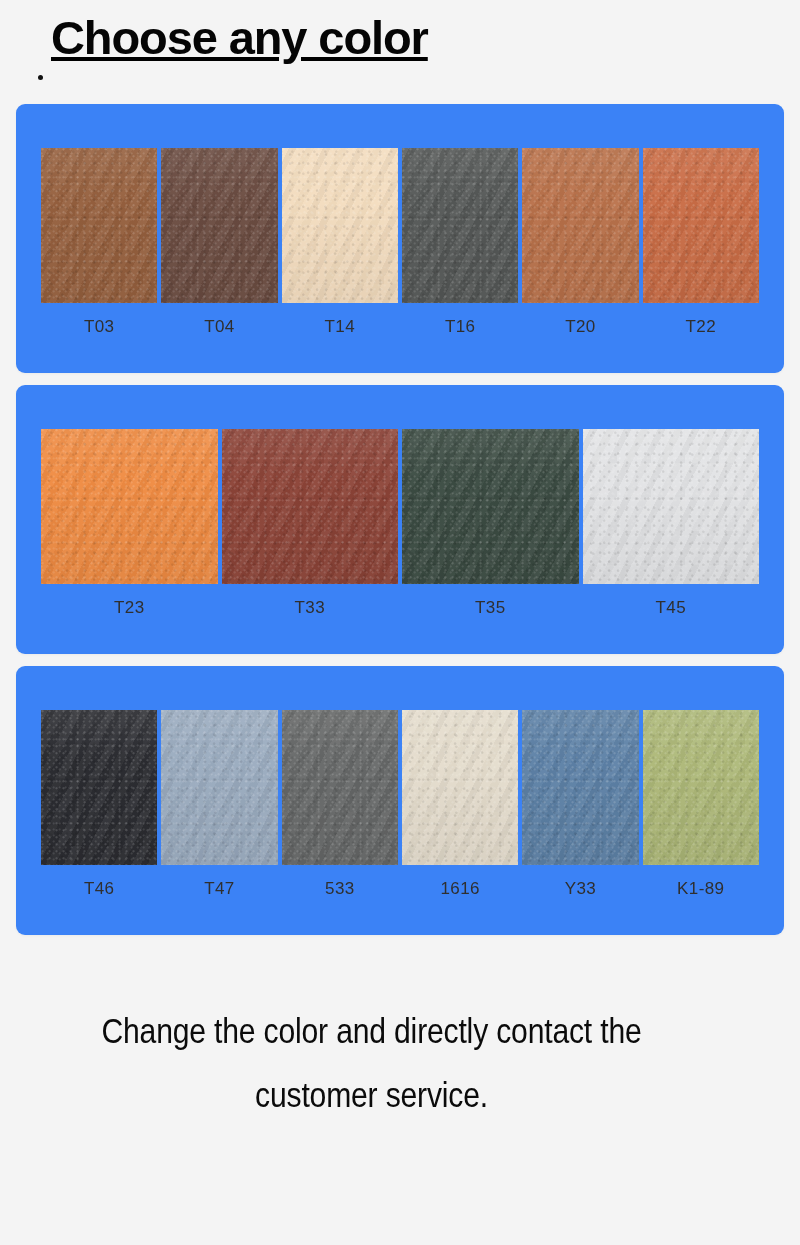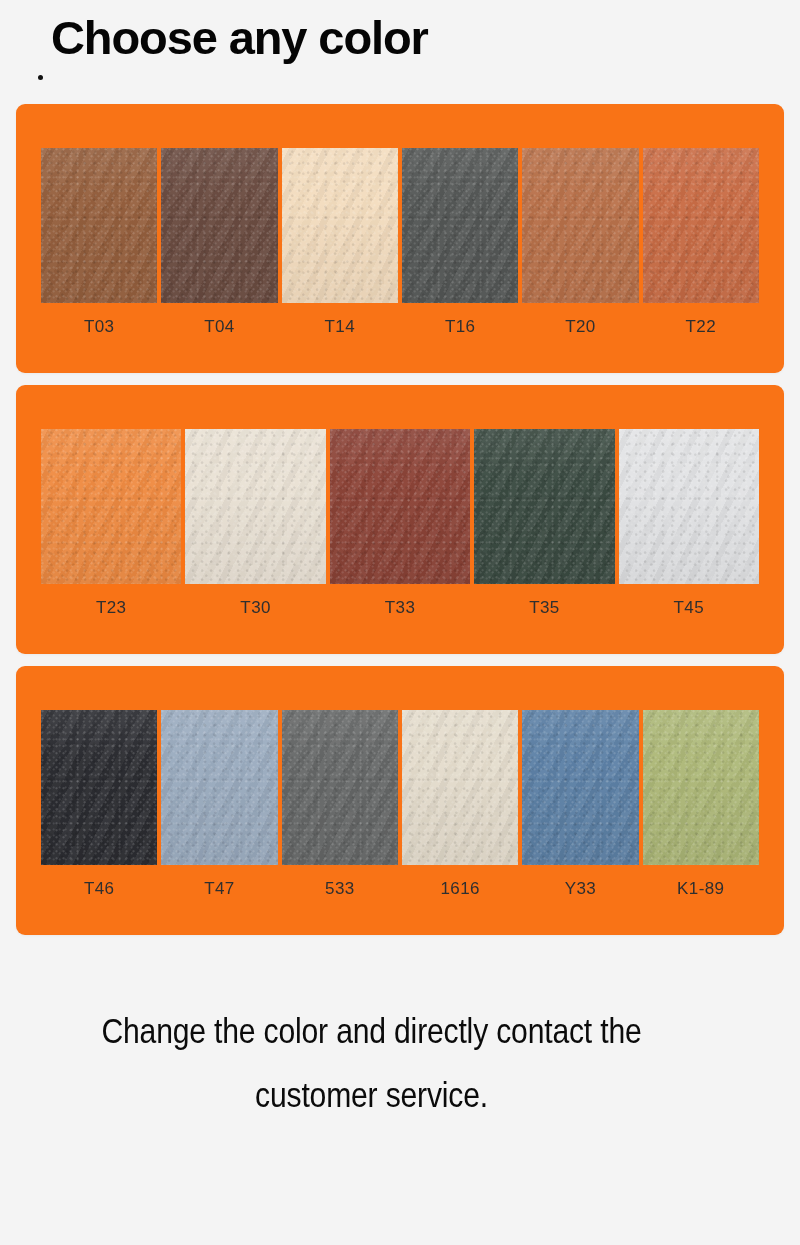--- a/index.html
+++ b/index.html
@@ -23,20 +23,21 @@
     box-sizing: border-box;
   }
 
   
   .heading-wrap {
     padding: 75px 0 0 38px;
     display: flex;
     align-items: flex-end;
     height: 92px;
     box-sizing: border-box;
+    text-decoration: underline;
   }
   .heading-dot {
     width: 5px;
     height: 5px;
     background: #111;
     border-radius: 50%;
     margin: 0 8px 12px 0;
     flex: none;
   }
   .heading-text {
@@ -48,21 +49,21 @@
     line-height: 1;
     white-space: nowrap;
   }
 
   
   .cards {
     padding: 12px 16px 0 16px;
     box-sizing: border-box;
   }
   .card {
-    background: #f97316;
+    background: #3b82f6;
     border-radius: 9px;
     box-shadow: 0 1px 3px rgba(0,0,0,0.045);
     margin-bottom: 12px;
     padding: 44px 0 38px 0;
     box-sizing: border-box;
   }
   .swatch-row {
     display: flex;
     padding: 0 25px;
     box-sizing: border-box;
@@ -176,24 +177,20 @@
       </div>
     </div>
 
     <div class="card">
       <div class="swatch-row">
         <div class="swatch-cell">
           <div class="swatch" style="background-color: rgb(239, 139, 66);"></div>
           <div class="swatch-label">T23</div>
         </div>
         <div class="swatch-cell">
-          <div class="swatch" style="background-color: rgb(233, 225, 212);"></div>
-          <div class="swatch-label">T30</div>
-        </div>
-        <div class="swatch-cell">
           <div class="swatch" style="background-color: rgb(140, 67, 55);"></div>
           <div class="swatch-label">T33</div>
         </div>
         <div class="swatch-cell">
           <div class="swatch" style="background-color: rgb(59, 75, 66);"></div>
           <div class="swatch-label">T35</div>
         </div>
         <div class="swatch-cell">
           <div class="swatch" style="background-color: rgb(226, 227, 229);"></div>
           <div class="swatch-label">T45</div>

